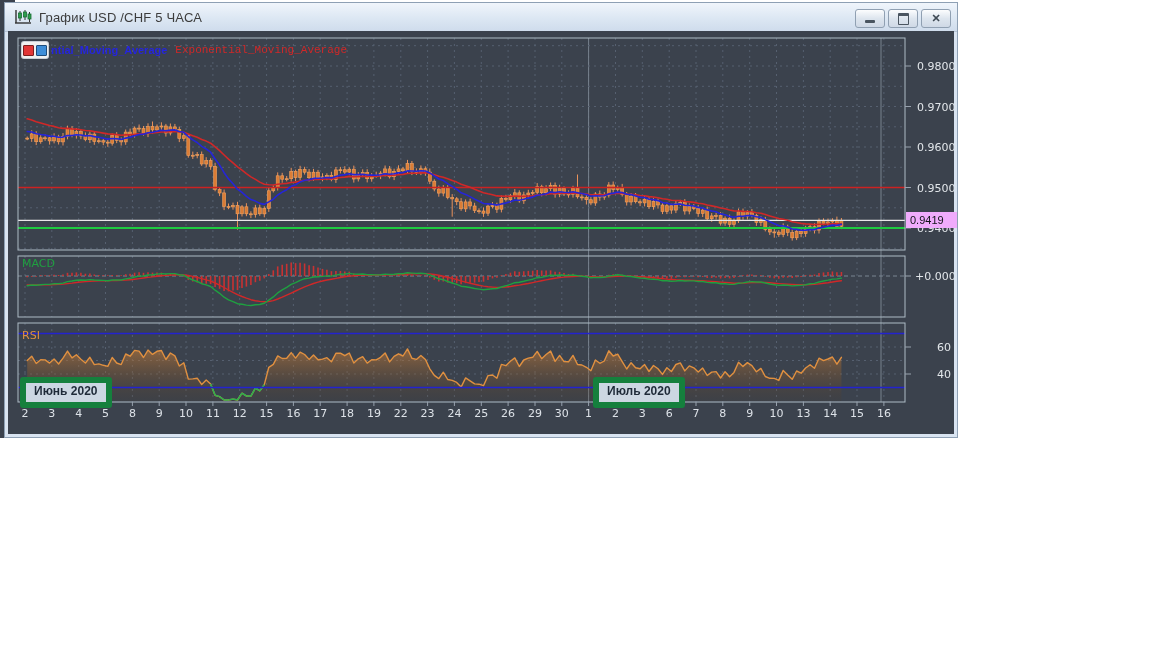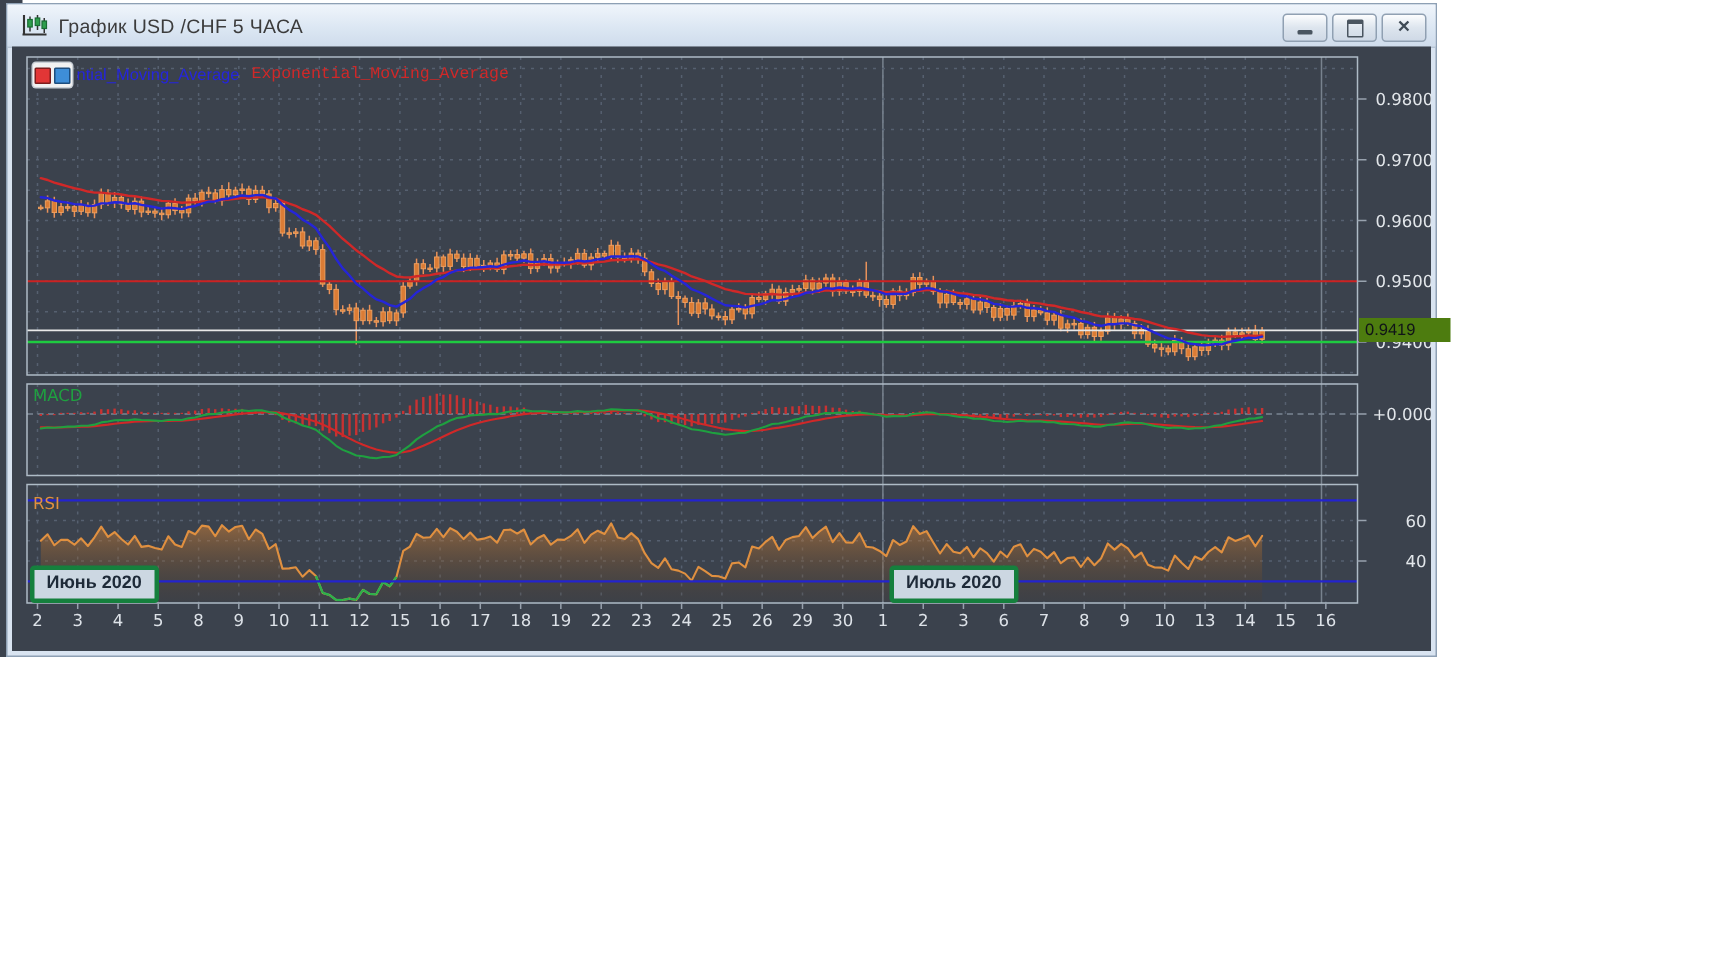--- a/index.html
+++ b/index.html
@@ -18,26 +18,26 @@
   .glyph-min{width:10px;height:3px;background:#4a5560;border-radius:1px;margin-top:6px;}
   .glyph-res{width:9px;height:8px;border:1px solid #4a5560;border-top:3px solid #4a5560;border-radius:1px;}
   .glyph-close{font-size:11px;font-weight:bold;color:#3f4a55;line-height:1;}
   .client{position:absolute;left:3px;top:28px;width:946px;height:403px;background:#3b424d;}
   .legend{position:absolute;left:14px;top:11px;display:flex;align-items:center;font-size:11px;}
   .legend-btns{width:26px;height:16px;background:#f1f1f1;border-radius:2px;display:flex;
     align-items:center;justify-content:center;gap:2px;box-shadow:0 0 0 1px #c9cfd6;}
   .sq{width:9px;height:9px;border-radius:1px;}
   .sq-red{background:#e23636;border:1px solid #7d1d1d;}
   .sq-blue{background:#3e8ed8;border:1px solid #1d4d7d;}
-  .lg-fast{color:#2525dd;margin-left:3px;}
+  .lg-fast{color:#2525dd;margin-left:3px;font-weight:bold;}
   .lg-slow{color:#d02828;margin-left:8px;font-family:Liberation Mono, monospace;}
-  .monthbox{position:absolute;top:346px;height:16px;background:#ccd7e2;border:3px solid #15803d;
+  .monthbox{position:absolute;top:346px;height:16px;background:#ccd7e2;border:6px solid #15803d;
     border-radius:3px;color:#1e2a38;font-size:12px;font-weight:600;padding:1px 8px 2px 8px;white-space:nowrap;}
-  .pricebox{position:absolute;left:898px;top:181px;width:45px;height:13px;background:#4d7c0f;
-    color:#101418;font-size:11px;padding:2px 12px 1px 4px;}
+  .pricebox{position:absolute;left:898px;top:181px;width:45px;height:13px;background:#f0abfc;
+    color:#101418;font-size:11px;padding:2px 2px 1px 4px;}
 </style>
 </head>
 <body>
 
 <div class="corner-art-top"></div>
 <div class="corner-art-left"></div>
 
 <div class="window">
   <div class="titlebar">
     <svg class="title-icon" viewBox="0 0 20 17">

